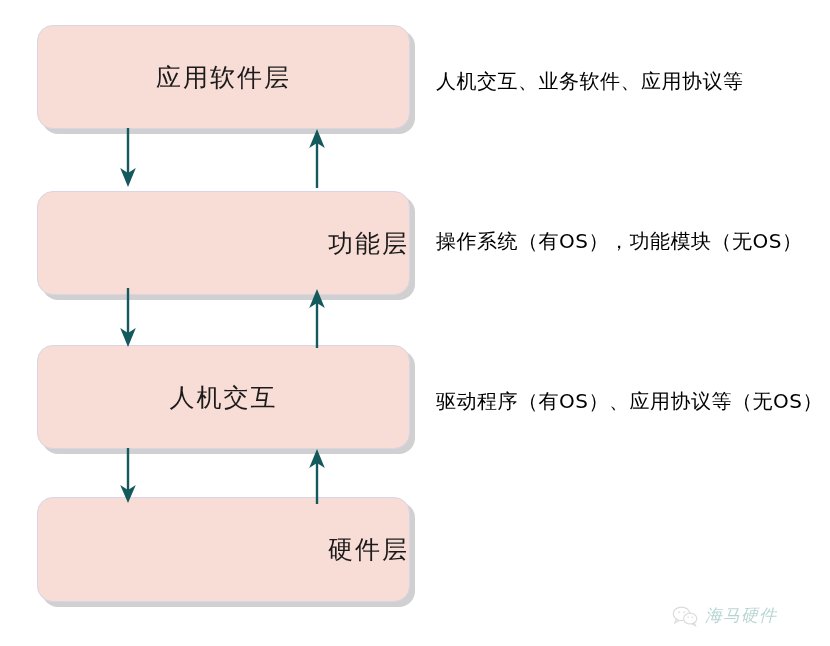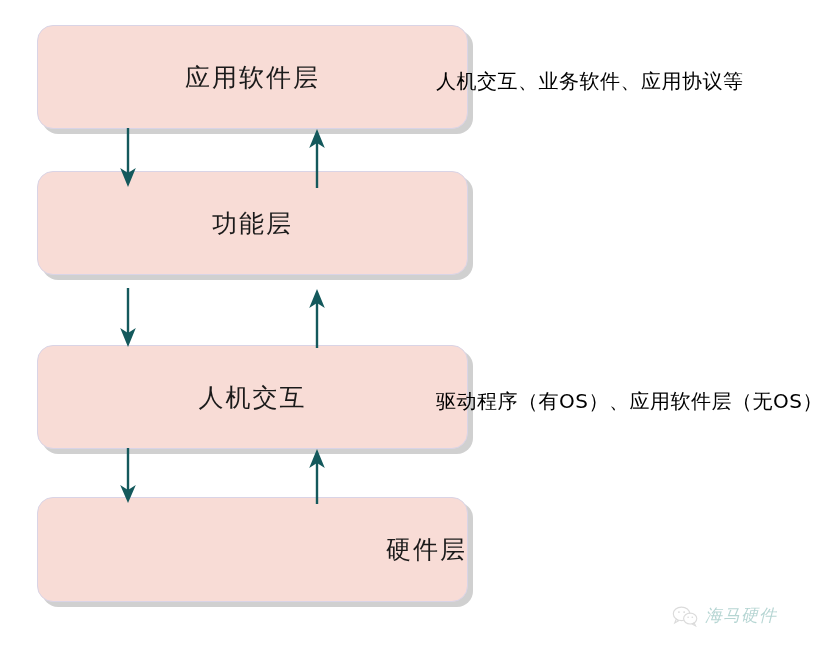--- a/index.html
+++ b/index.html
@@ -17,42 +17,42 @@
     position: relative;
     width: 830px;
     height: 646px;
     background: #ffffff;
   }
 
   
   .layer-box {
     position: absolute;
     left: 37px;
-    width: 431px;
+    width: 373px;
     height: 104px;
     box-sizing: border-box;
     background: #f8dcd6;
     border: 1.5px solid #d9d4e6;
     border-radius: 16px;
     box-shadow: 5px 5px 0 0 rgba(150,150,150,0.45);
     display: flex;
     align-items: center;
     justify-content: center;
   }
   .layer-box .layer-title {
     font-size: 25px;
     color: #1a1a1a;
     letter-spacing: 2px;
     font-weight: 500;
     line-height: 1;
     text-align: center;
   }
 
   #box-app  { top: 25px;  }
-  #box-func { top: 171px; }
+  #box-func { top: 191px; justify-content: flex-end; }
   #box-hal  { top: 345px; }
   #box-hw   { top: 497px; height: 105px; justify-content: flex-end; }
 
   
   .layer-desc {
     position: absolute;
     left: 436px;
     width: 380px;
     font-size: 20px;
     color: #000000;
@@ -115,25 +115,26 @@
 <div id="canvas">
 
   <div id="box-app" class="layer-box">
     <span class="layer-title">应用软件层</span>
   </div>
   <div id="desc-app" class="layer-desc">人机交互、业务软件、应用协议等</div>
 
   <div id="box-func" class="layer-box">
     <span class="layer-title">功能层</span>
   </div>
+  <div id="desc-func" class="layer-desc">操作系统（有OS），功能模块（无OS）</div>
 
   <div id="box-hal" class="layer-box">
     <span class="layer-title">人机交互</span>
   </div>
-  <div id="desc-hal" class="layer-desc">驱动程序（有OS）、应用软件层（无OS）</div>
+  <div id="desc-hal" class="layer-desc">驱动程序（有OS）、应用协议等（无OS）</div>
 
   <div id="box-hw" class="layer-box">
     <span class="layer-title">硬件层</span>
   </div>
 
   <svg class="arrow-svg arr-down-1" width="28" height="60" viewBox="0 0 28 60">
     <line class="arrow-line" x1="14" y1="0" x2="14" y2="48"></line>
     <polygon class="arrow-head" points="14,59 6.2,40 14,45 21.8,40"></polygon>
   </svg>
   <svg class="arrow-svg arr-up-1" width="28" height="60" viewBox="0 0 28 60">

